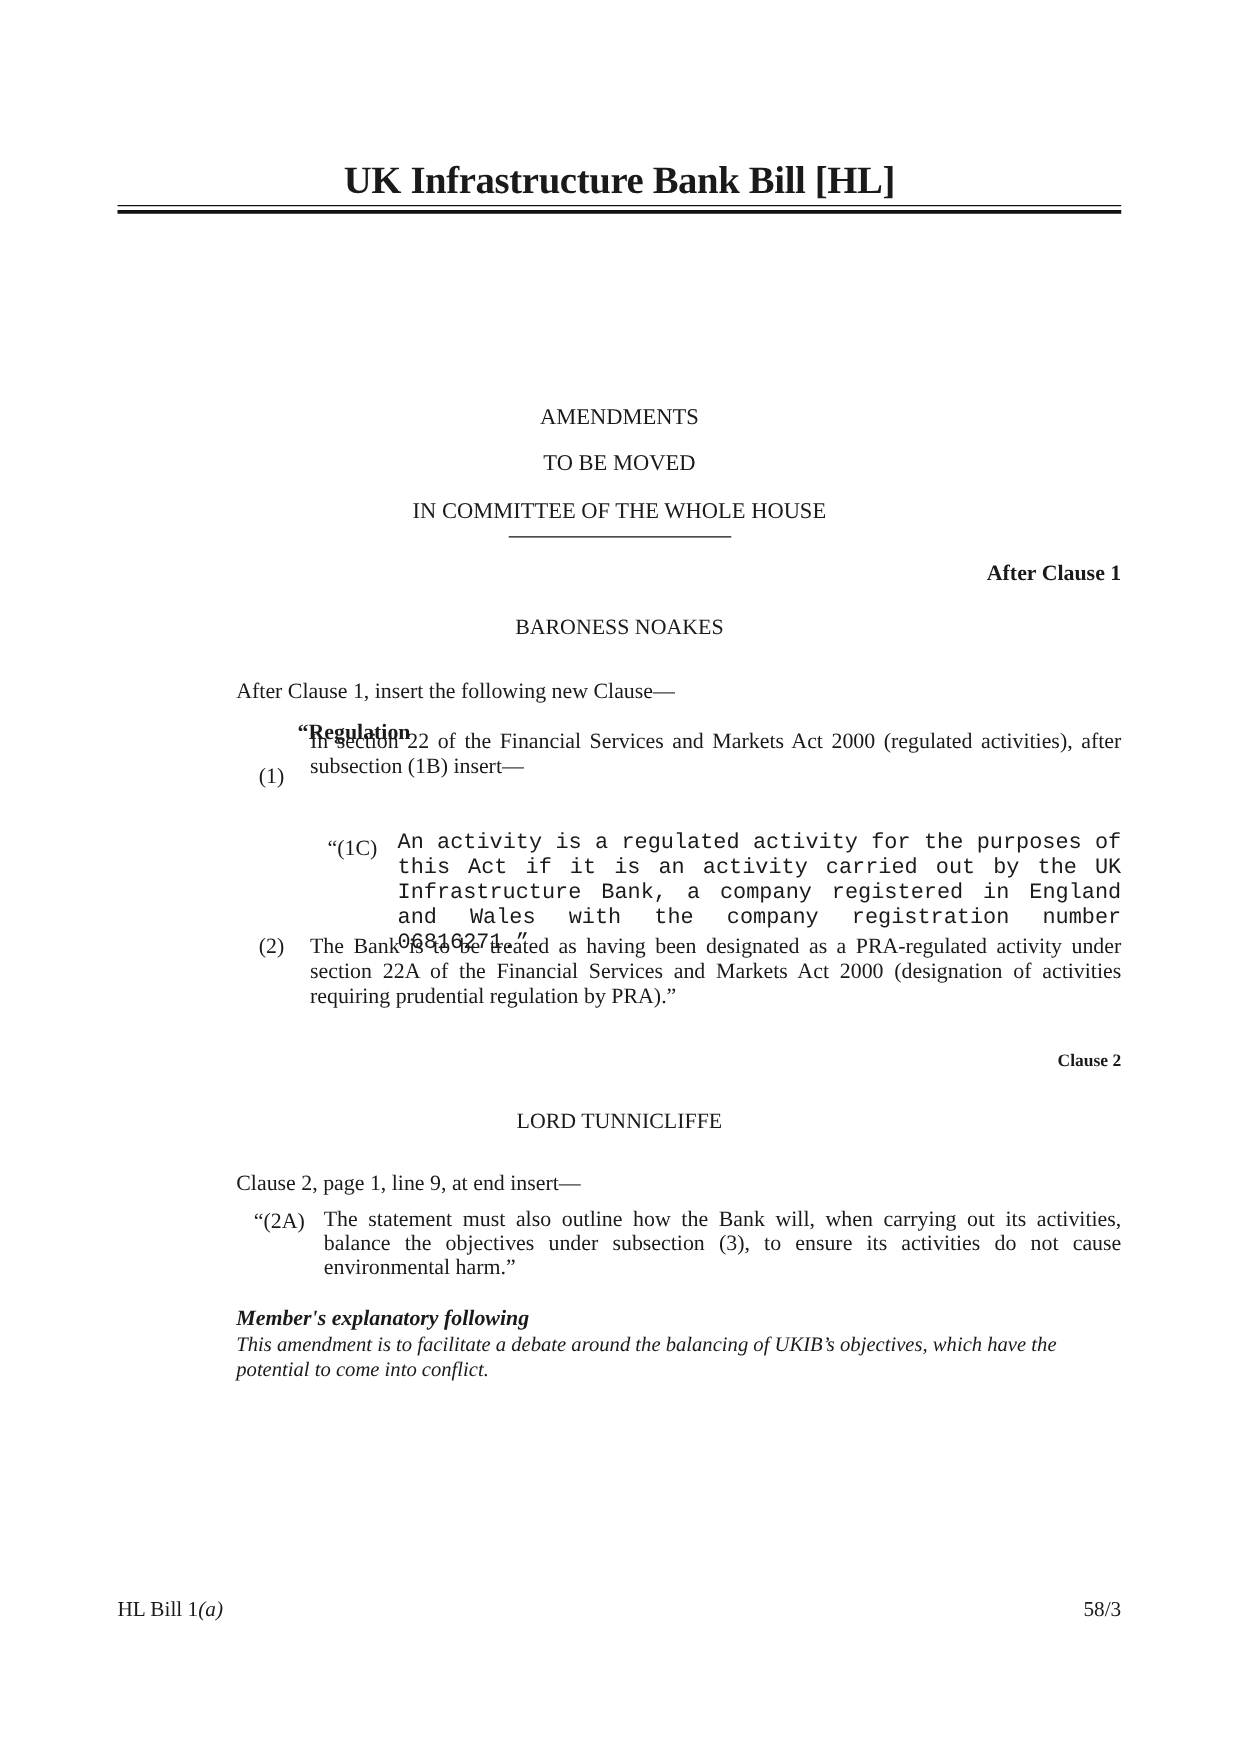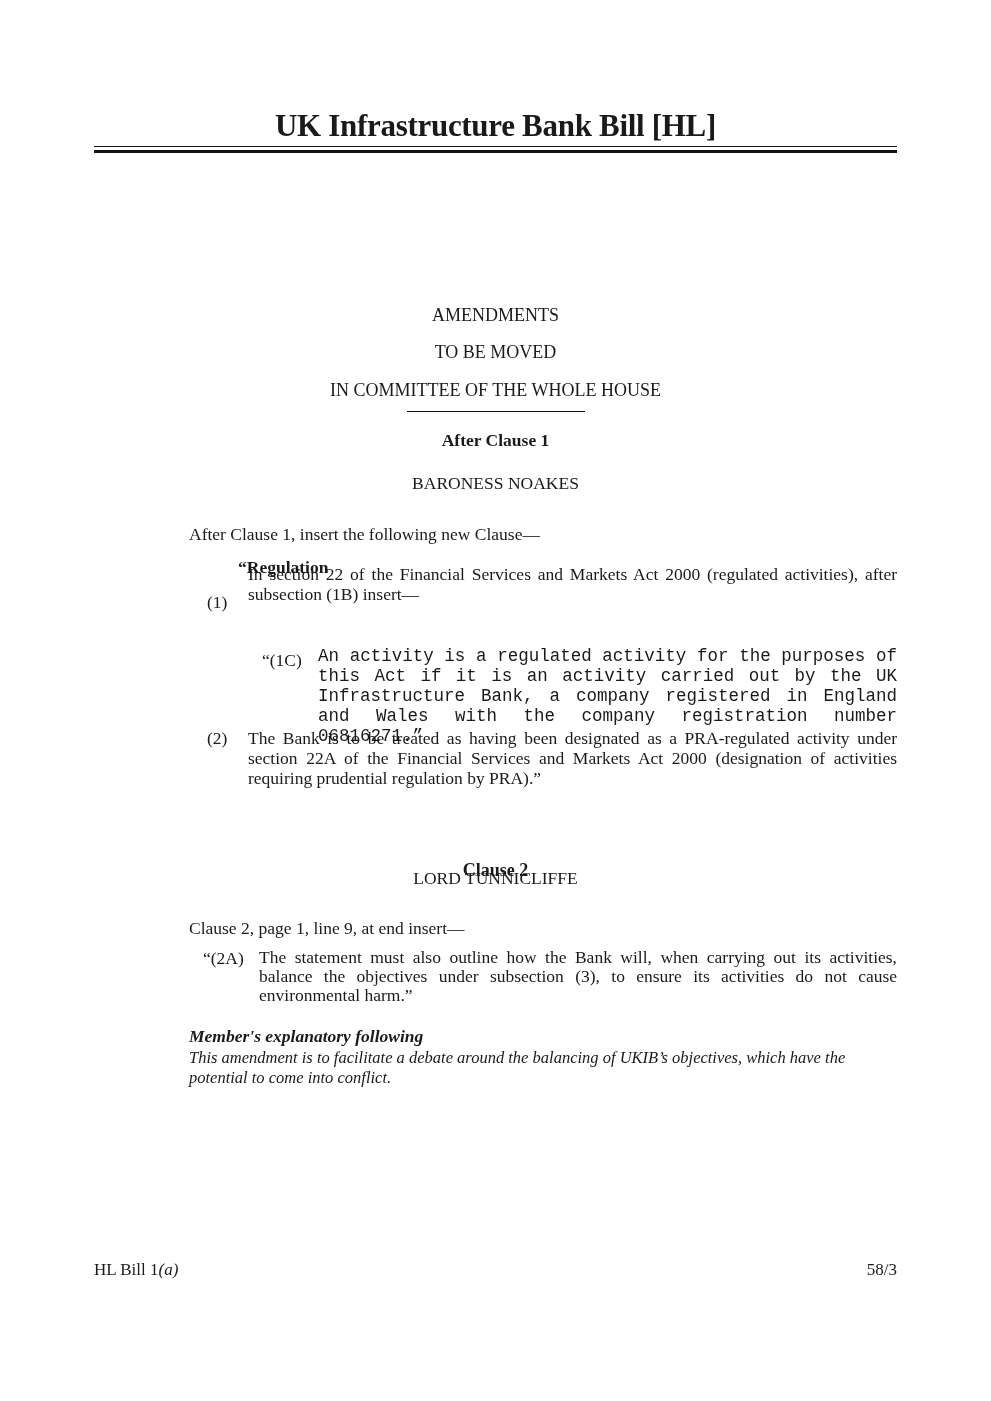--- a/index.html
+++ b/index.html
@@ -1,30 +1,30 @@
 <!DOCTYPE html>
 <html><head>
 <meta charset="utf-8">
 <style>
   html, body { margin: 0; padding: 0; background: #ffffff; }
   body {
     width: 991px; height: 1401px; position: relative; overflow: hidden;
     font-family: "Liberation Serif", "DejaVu Serif", serif;
     color: #1a1a1a;
   }
-  .abs { position: absolute; }
+  .abs { position: absolute; margin-top: 18px; }
   .title {
     left: 94px; width: 803px; top: 108px; text-align: center;
     font-size: 31px; font-weight: bold; letter-spacing: -0.3px;
   }
   .rule-thin { left: 94px; width: 803px; top: 146px; height: 0; border-top: 1.5px solid #111; }
   .rule-thick { left: 94px; width: 803px; top: 150px; height: 0; border-top: 3px solid #111; }
   .center { left: 94px; width: 803px; text-align: center; font-size: 18px; }
   .sep { left: 407px; width: 178px; top: 411px; border-top: 1px solid #111; }
-  .bold { font-weight: bold; }
+  .bold { font-weight: bold; text-align: right; }
   .body-text { font-size: 17.5px; line-height: 20px; }
   .para-num { font-size: 17.5px; }
   .justify { text-align: justify; }
   .italic { font-style: italic; }
   .footer { font-size: 17px; }
 </style>
 </head>
 <body>
 
 <div class="abs title">UK Infrastructure Bank Bill [HL]</div>
@@ -44,21 +44,21 @@
 
 <div class="abs para-num" style="left:207px; top:592px;">(1)</div>
 <div class="abs body-text justify" style="left:248px; width:649px; top:564px;">In section 22 of the Financial Services and Markets Act 2000 (regulated activities), after subsection (1B) insert—</div>
 
 <div class="abs para-num" style="left:262px; top:650px;">“(1C)</div>
 <div class="abs body-text justify" style="left:318px; width:579px; top:646px;font-family:Liberation Mono, monospace;">An activity is a regulated activity for the purposes of this Act if it is an activity carried out by the UK Infrastructure Bank, a company registered in England and Wales with the company registration number 06816271.”</div>
 
 <div class="abs para-num" style="left:207px; top:728px;">(2)</div>
 <div class="abs body-text justify" style="left:248px; width:649px; top:728px;">The Bank is to be treated as having been designated as a PRA-regulated activity under section 22A of the Financial Services and Markets Act 2000 (designation of activities requiring prudential regulation by PRA).”</div>
 
-<div class="abs center bold" style="top:860px; font-size:18px;">Clause 2</div>
+<div class="abs center bold" style="top:824px; font-size:14px;">Clause 2</div>
 <div class="abs center" style="top:868px; font-size:17.5px;">LORD TUNNICLIFFE</div>
 
 <div class="abs body-text" style="left:189px; top:918px;">Clause 2, page 1, line 9, at end insert—</div>
 
 <div class="abs para-num" style="left:203px; top:948px;">“(2A)</div>
 <div class="abs body-text justify" style="left:259px; width:638px; top:948px; line-height:19px;">The statement must also outline how the Bank will, when carrying out its activities, balance the objectives under subsection (3), to ensure its activities do not cause environmental harm.”</div>
 
 <div class="abs body-text bold italic" style="left:189px; top:1026px;">Member's explanatory following</div>
 <div class="abs body-text italic" style="left:189px; width:708px; top:1048px; font-size:16.5px;">This amendment is to facilitate a debate around the balancing of UKIB’s objectives, which have the potential to come into conflict.</div>
 

